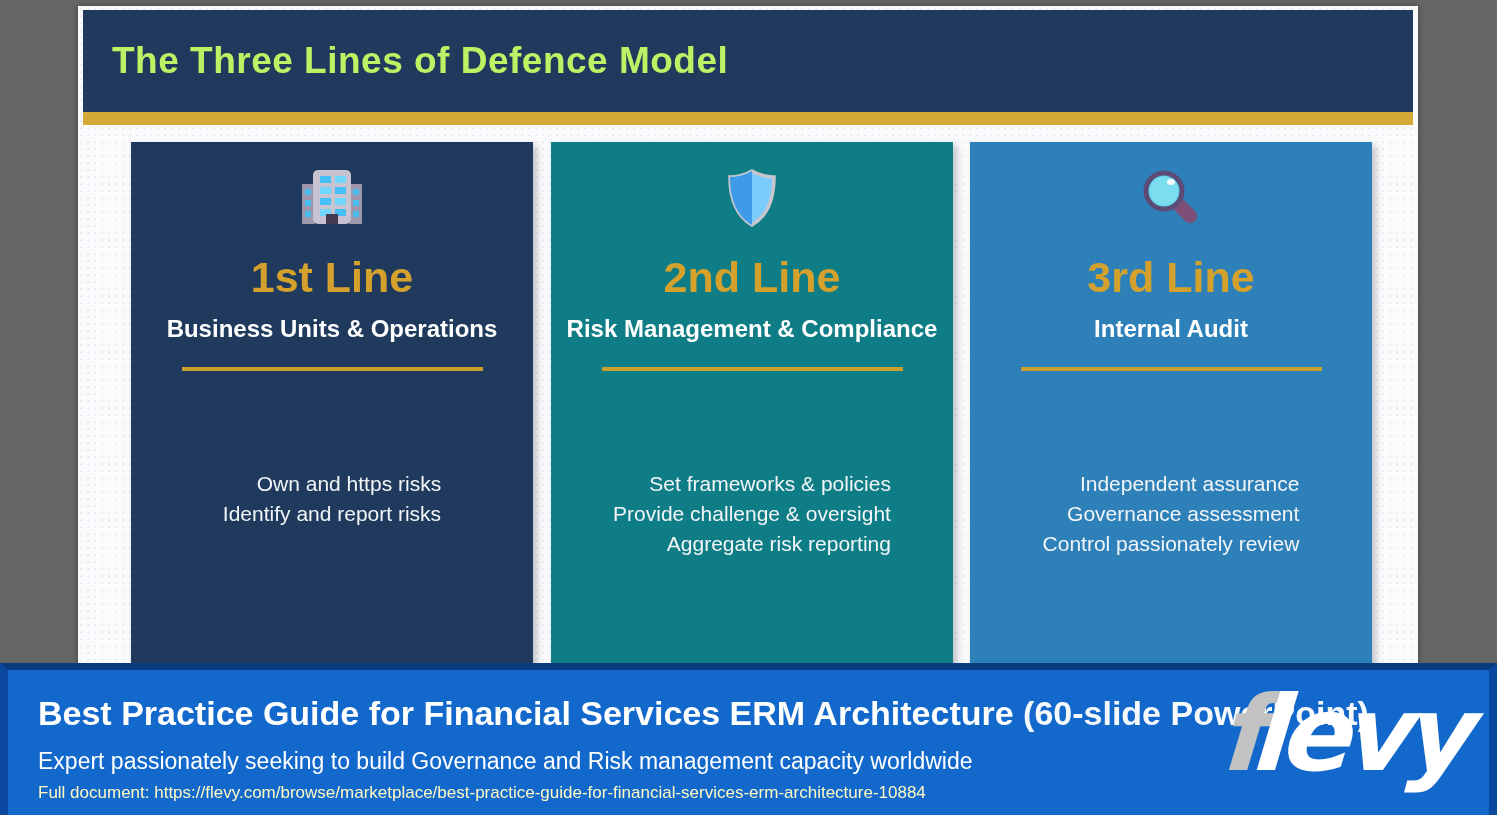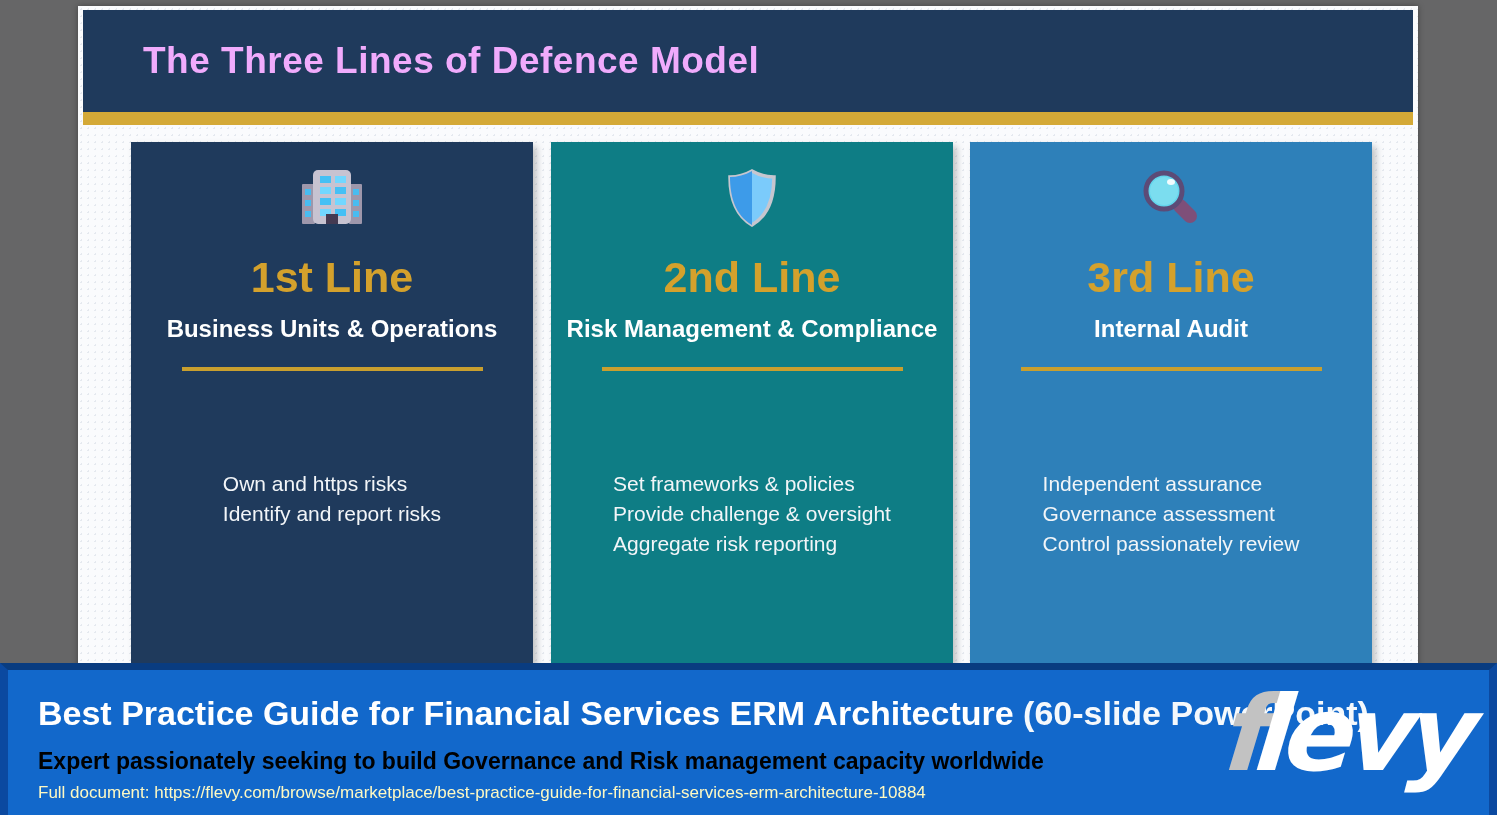--- a/index.html
+++ b/index.html
@@ -16,33 +16,33 @@
     background-image:radial-gradient(rgba(175,186,202,0.28) 1px, transparent 1px);
     background-size:7px 7px;
     box-shadow:0 0 6px rgba(0,0,0,0.35);
   }
   .slide-header {
     position:absolute; left:5px; top:4px; right:5px; height:102px;
     background:#1F3A5C;
     display:flex; align-items:center;
   }
   .slide-title {
-    color:#f0abfc; font-size:37px; font-weight:bold; letter-spacing:0.5px;
-    padding-left:60px;
+    color:#bef264; font-size:37px; font-weight:bold; letter-spacing:0.5px;
+    padding-left:29px;
   }
   .gold-bar {
     position:absolute; left:5px; right:5px; top:106px; height:13px;
     background:#D4A937;
   }
   
   .card {
     position:absolute; top:136px; width:402px; height:532px;
     display:flex; flex-direction:column; align-items:center;
     box-shadow:4px 4px 7px rgba(90,90,90,0.35);
-    color:#fff; text-align:left;
+    color:#fff; text-align:right;
   }
   .card-1 { left:53px;  background:#1F3A5C; }
   .card-2 { left:473px; background:#0E7D85; }
   .card-3 { left:892px; background:#2E80B9; }
   .card-icon { margin-top:26px; width:66px; height:60px; }
   .card-line {
     margin-top:26px; font-size:43px; font-weight:bold; color:#D4A12C;
     line-height:1.1;
   }
   .card-role { margin-top:14px; font-size:24px; font-weight:bold; color:#FFFFFF; }
@@ -55,22 +55,22 @@
     border:8px solid #0B49A0; border-top:7px solid #093C80; border-bottom:none;
     box-sizing:border-box;
   }
   .footer-title {
     position:absolute; left:30px; top:24px; color:#FFFFFF; font-size:34px;
     white-space:nowrap;
   }
   .footer-title .bold-part { font-weight:bold; }
   .footer-title .light-part { font-weight:bold; opacity:0.96; }
   .footer-subtitle {
-    position:absolute; left:30px; top:78px; color:#000000; font-size:23px;
-    font-weight:bold;
+    position:absolute; left:30px; top:78px; color:#ffffff; font-size:23px;
+    font-weight:normal;
   }
   .footer-link {
     position:absolute; left:30px; top:113px; color:#fef9c3; font-size:17px;
     cursor:pointer; text-decoration:none;
   }
   .flevy-logo {
     position:absolute; right:18px; top:18px;
     font-style:italic; font-weight:bold; font-size:104px; line-height:0.9;
     letter-spacing:-7px; transform:skewX(-6deg);
     font-family:"DejaVu Sans", sans-serif;

